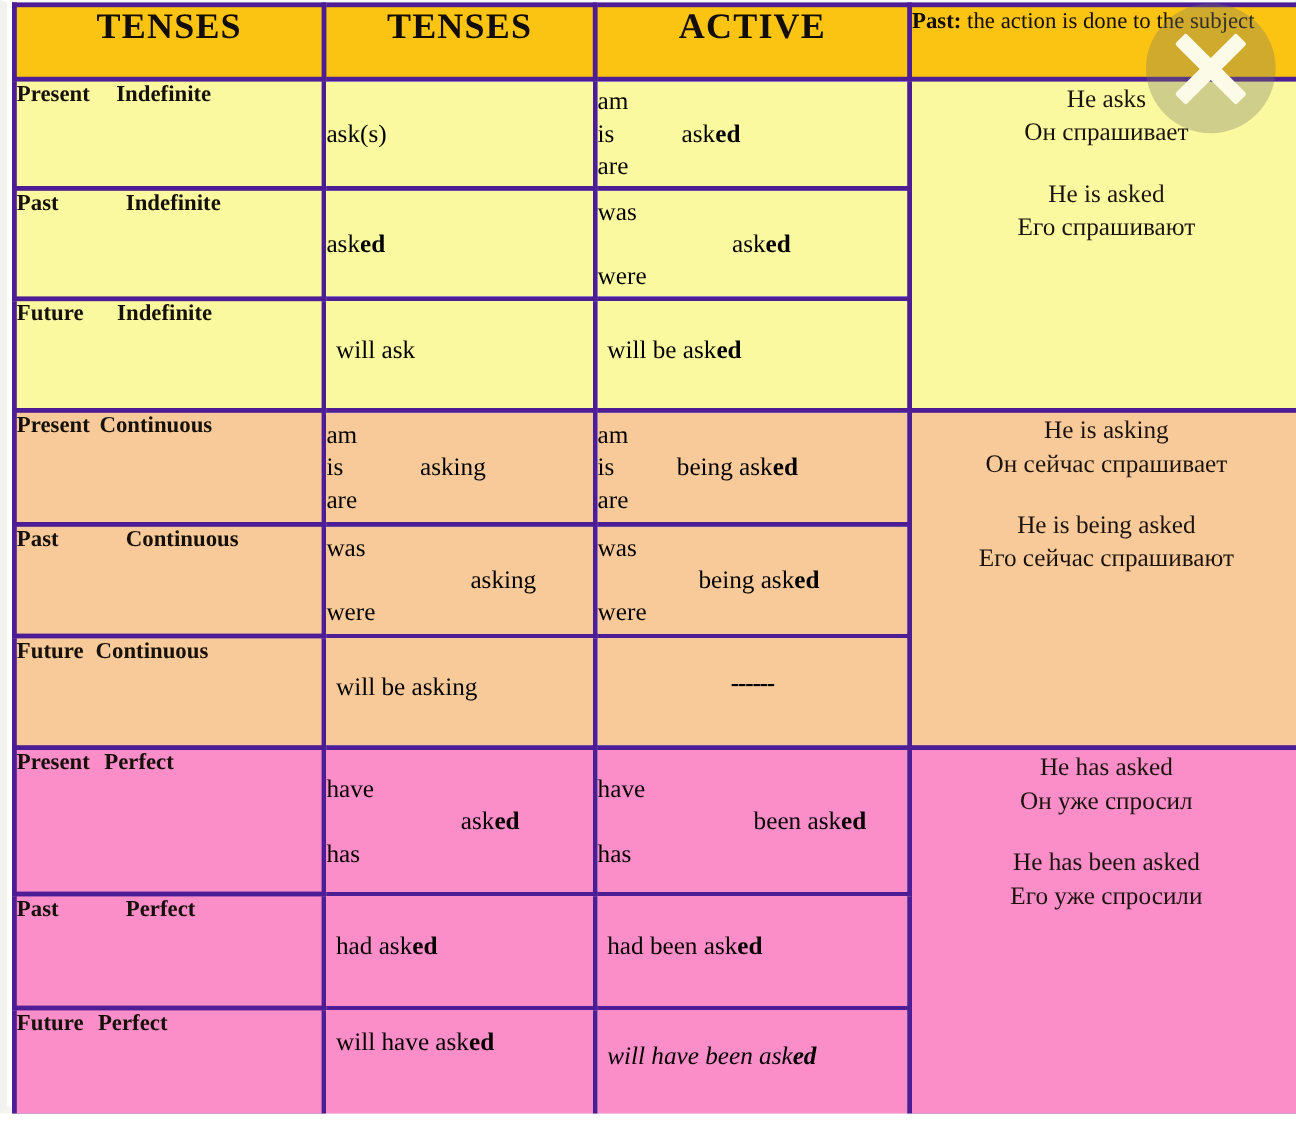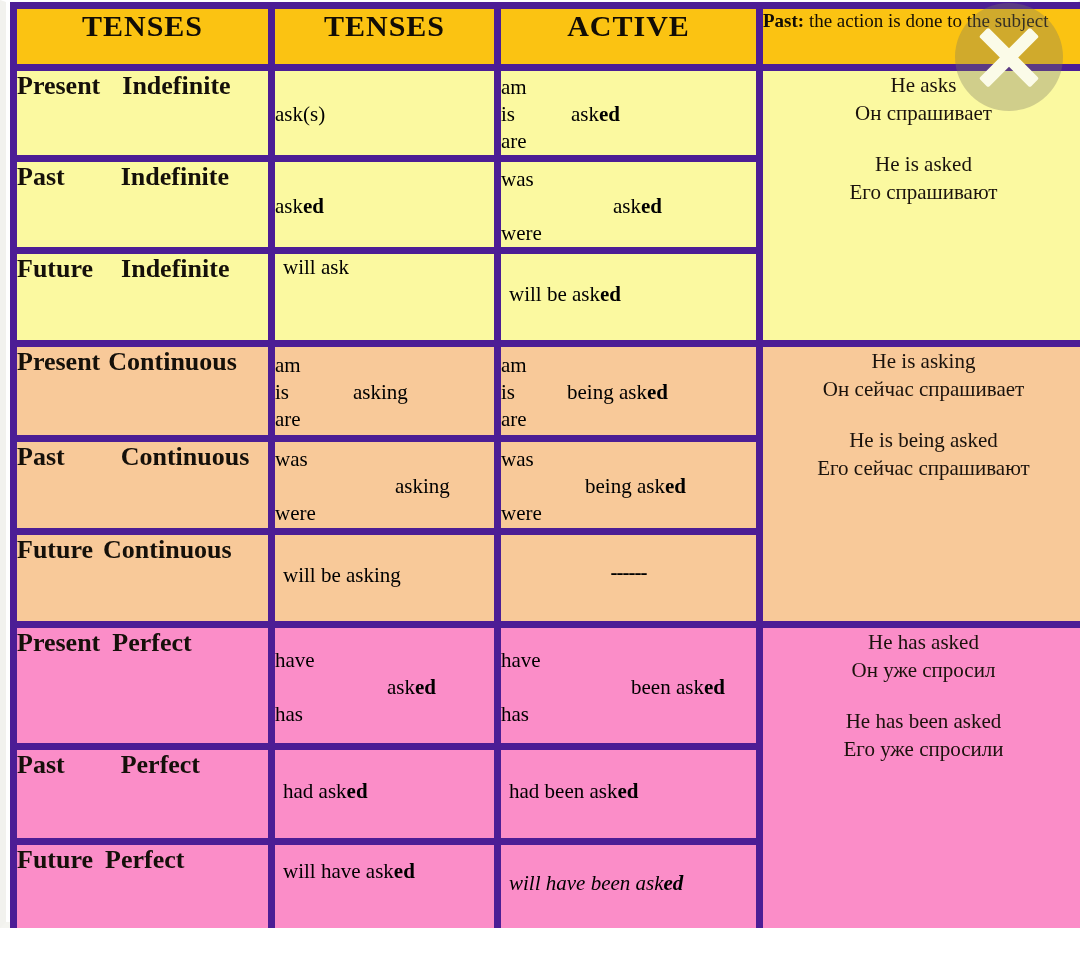--- a/index.html
+++ b/index.html
@@ -42,21 +42,21 @@
   table.tenses {
     position: absolute;
     left: 4px;
     top: 0px;
     width: 1074px;
     border-collapse: collapse;
     table-layout: fixed;
   }
 
   table.tenses td, table.tenses th {
-    border: 7px solid #4c1d95;
+    border: 4px solid #4c1d95;
     padding: 0;
     vertical-align: top;
     box-sizing: border-box;
   }
 
   
   col.c-tense  { width: 258px; }
   col.c-active { width: 226px; }
   col.c-passive{ width: 262px; }
   col.c-note   { width: 328px; }
@@ -86,21 +86,21 @@
   .hdr-note b { font-weight: bold; }
 
   
   tr.sec-indef   td { background: #fbf9a0; }
   tr.sec-cont    td { background: #f8c999; }
   tr.sec-perf    td { background: #fb8dc8; }
 
   
   td.tense {
     font-weight: bold;
-    font-size: 26px;
+    font-size: 19px;
     color: #15100a;
     padding: 6px 8px 0 10px;
     white-space: nowrap;
   }
   td.tense .t-word1 { display: inline-block; }
   td.tense .t-gap   { display: inline-block; }
 
   
   td.form {
     font-size: 21px;
@@ -243,21 +243,21 @@
               <span class="rows3" style="margin-top: 4px;">
                 <span class="ln"><span class="aux">was</span></span>
                 <span class="ln"><span class="aux"></span><span class="main" style="margin-left: 112px;">ask<span class="bold-ed">ed</span></span></span>
                 <span class="ln"><span class="aux">were</span></span>
               </span>
             </td>
           </tr>
           <tr class="sec-indef" style="height: 93px;">
             <td class="tense"><span class="t-word1">Future</span><span class="t-gap" style="width: 28px;"></span><span>Indefinite</span></td>
             <td class="form">
-              <span class="center-one" style="">will ask</span>
+              <span class="center-one" style="margin-top: 27px;">will ask</span>
             </td>
             <td class="form">
               <span class="center-one" style="margin-top: 27px;">will be   ask<span class="bold-ed">ed</span></span>
             </td>
           </tr>
           <tr class="sec-cont" style="height: 95px;">
             <td class="tense"><span class="t-word1">Present</span><span class="t-gap" style="width: 8px;"></span><span>Continuous</span></td>
             <td class="form">
               <span class="rows3" style="margin-top: 5px;">
                 <span class="ln"><span class="aux">am</span></span>

